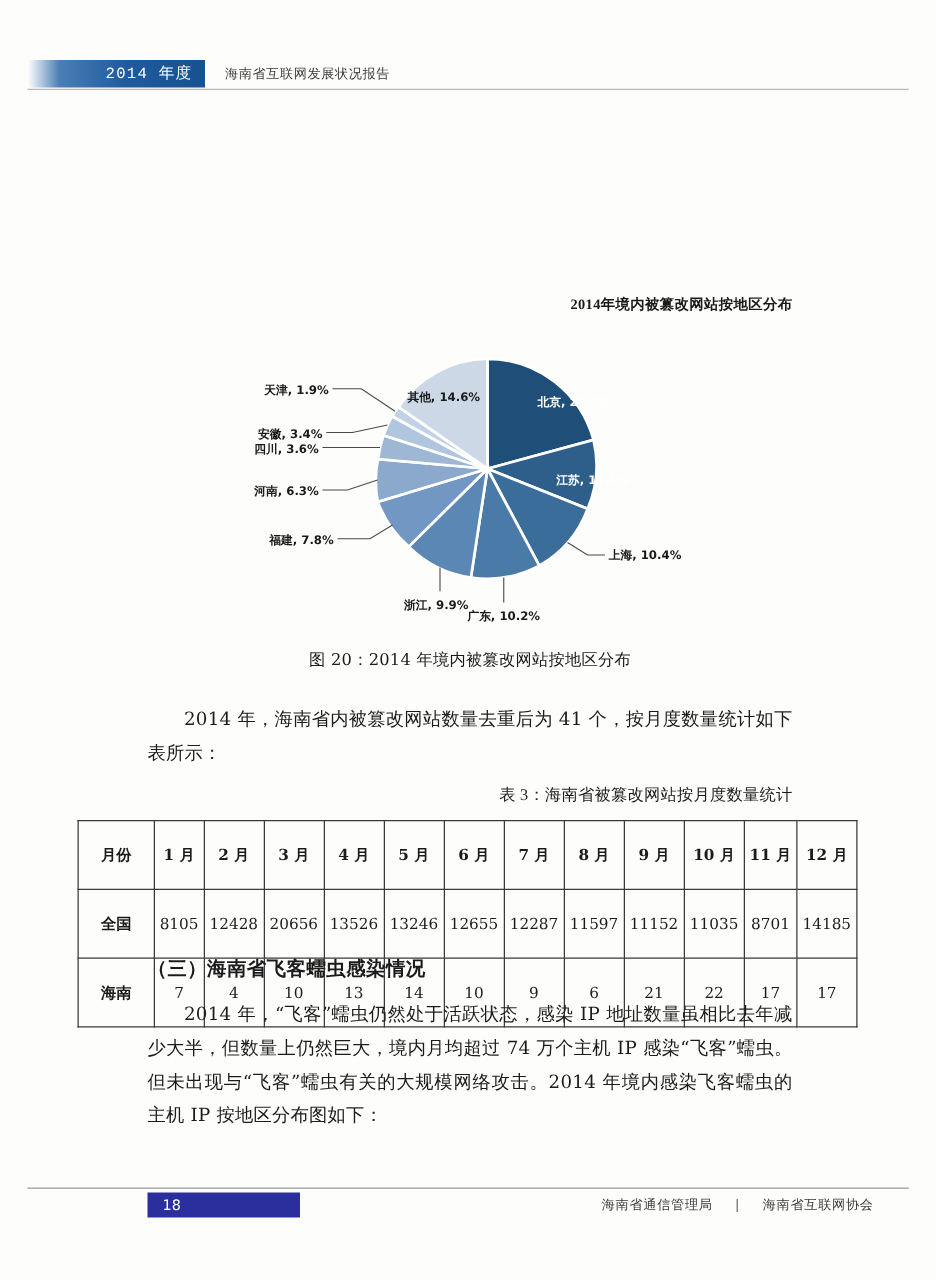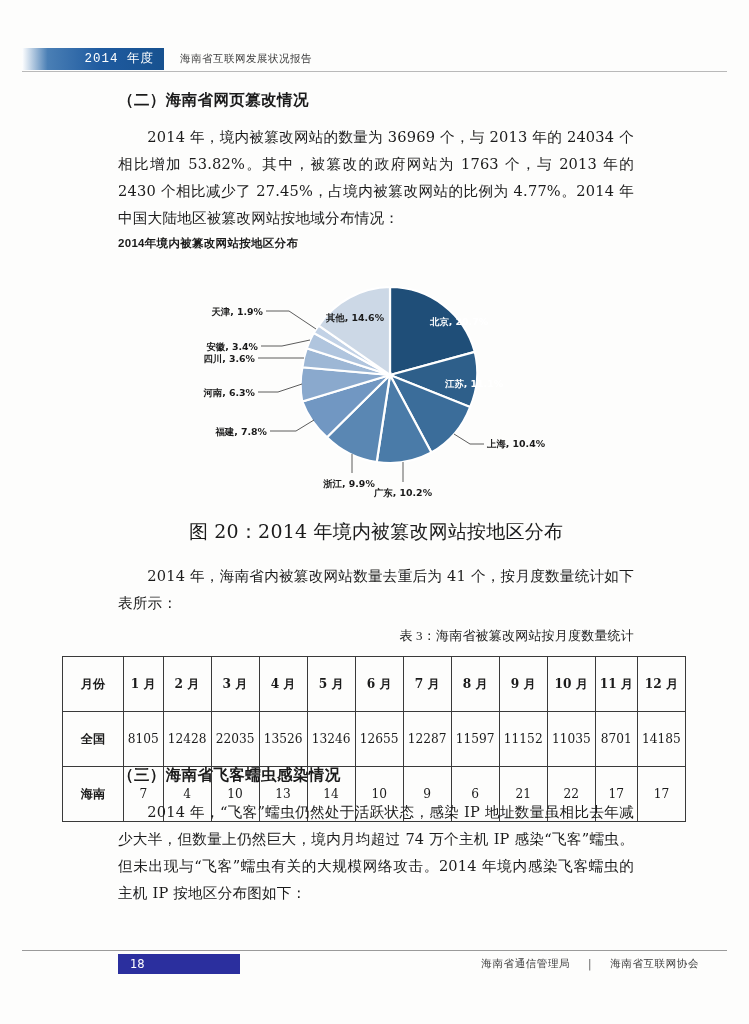--- a/index.html
+++ b/index.html
@@ -89,41 +89,41 @@
 
   
   .chart-block {
     position: absolute;
     left: 118px;
     top: 228px;
     width: 516px;
     height: 308px;
   }
   .chart-title {
-    text-align: left;
+    text-align: right;
     font-size: 11.5px;
     font-weight: bold;
-    font-family: Liberation Sans, sans-serif;
+    font-family: Liberation Serif, serif;
     color: #1a1a1a;
     margin-top: 8px;
     letter-spacing: 0.3px;
   }
   .chart-canvas {
     position: relative;
     width: 516px;
     height: 262px;
   }
   .chart-canvas svg { display: block; }
   .fig-caption {
     position: absolute;
     left: 118px;
     top: 519px;
     width: 516px;
     text-align: center;
-    font-size: 19px;
+    font-size: 13px;
     letter-spacing: 0.2px;
   }
 
   
   .content2 {
     position: absolute;
     left: 118px;
     top: 562px;
     width: 516px;
   }
@@ -231,24 +231,20 @@
 <div class="page">
 
   <div class="header">
     <div class="header-tag">
       <span class="header-tag-text">2014 年度</span>
     </div>
     <div class="header-title">海南省互联网发展状况报告</div>
     <div class="header-rule"></div>
   </div>
 
-  <div class="content">
-    <h2 class="h-sec">（二）海南省网页篡改情况</h2>
-    <p class="para">2014 年，境内被篡改网站的数量为 36969 个，与 2013 年的 24034 个相比增加 53.82%。其中，被篡改的政府网站为 1763 个，与 2013 年的 2430 个相比减少了 27.45%，占境内被篡改网站的比例为 4.77%。2014 年中国大陆地区被篡改网站按地域分布情况：</p>
-  </div>
 
   <div class="chart-block">
     <div class="chart-title">2014年境内被篡改网站按地区分布</div>
     <div class="chart-canvas">
       <svg width="516" height="262" viewBox="0 0 516 262">
         <g>
 
           <path fill="#1f4e78" stroke="#ffffff" stroke-width="2.2" d="M 272 124 L 272 36 A 88 88 0 0 1 356.82 100.89 Z"></path>
 
           <path fill="#2e5f8a" stroke="#ffffff" stroke-width="2.2" d="M 272 124 L 356.82 100.89 A 88 88 0 0 1 352.12 156.10 Z"></path>
@@ -321,21 +317,21 @@
           <td>8 月</td>
           <td>9 月</td>
           <td>10 月</td>
           <td>11 月</td>
           <td>12 月</td>
         </tr>
         <tr>
           <td class="rowhead">全国</td>
           <td>8105</td>
           <td>12428</td>
-          <td>22035</td>
+          <td>20656</td>
           <td>13526</td>
           <td>13246</td>
           <td>12655</td>
           <td>12287</td>
           <td>11597</td>
           <td>11152</td>
           <td>11035</td>
           <td>8701</td>
           <td>14185</td>
         </tr>

